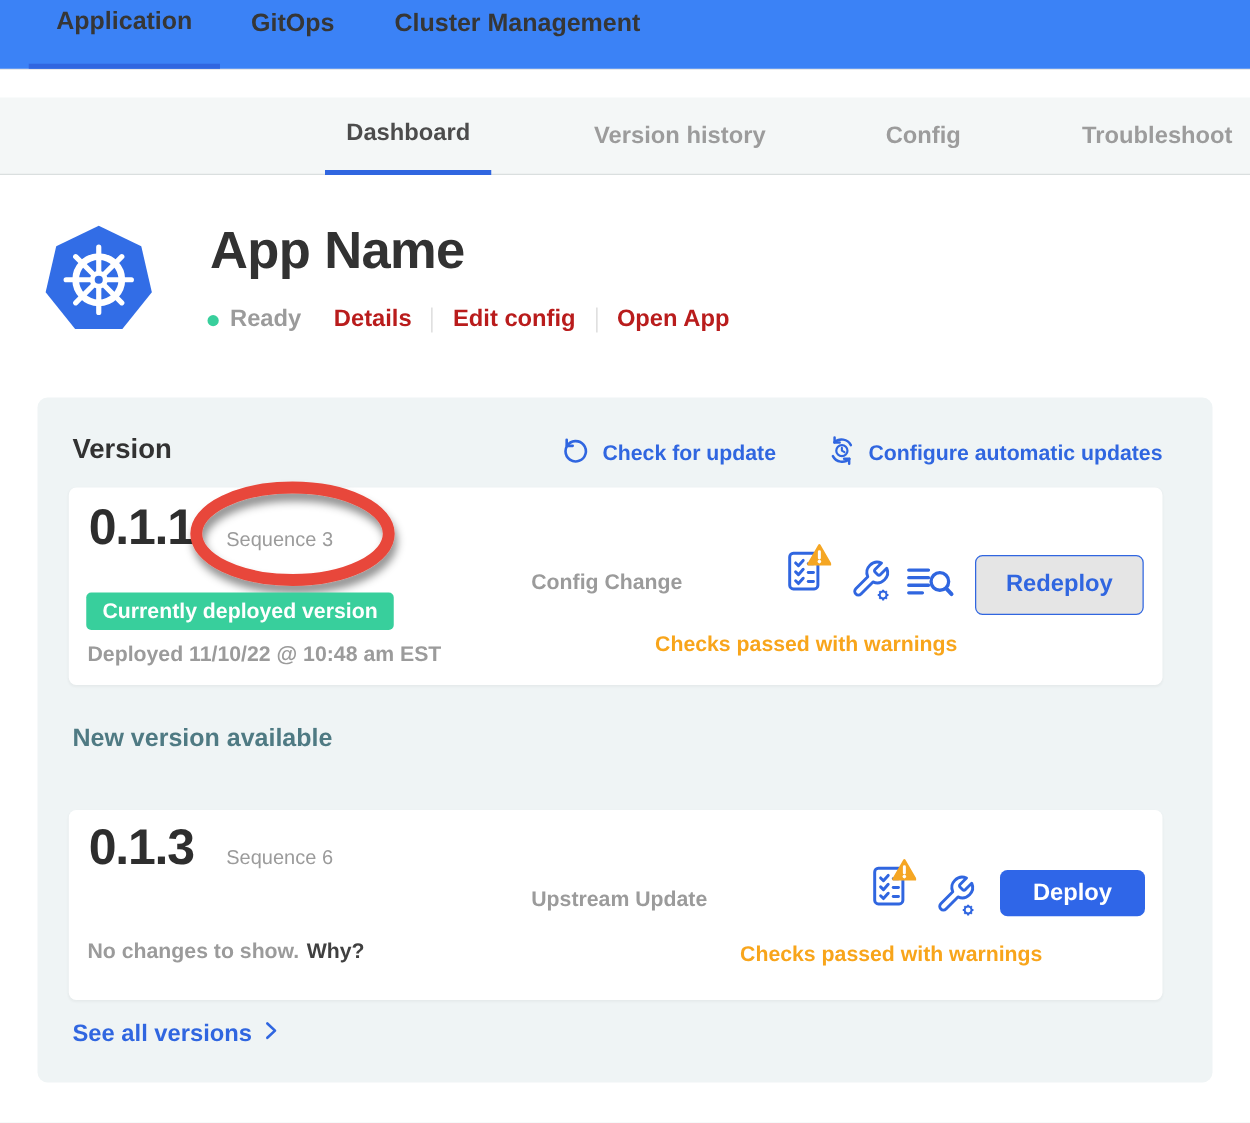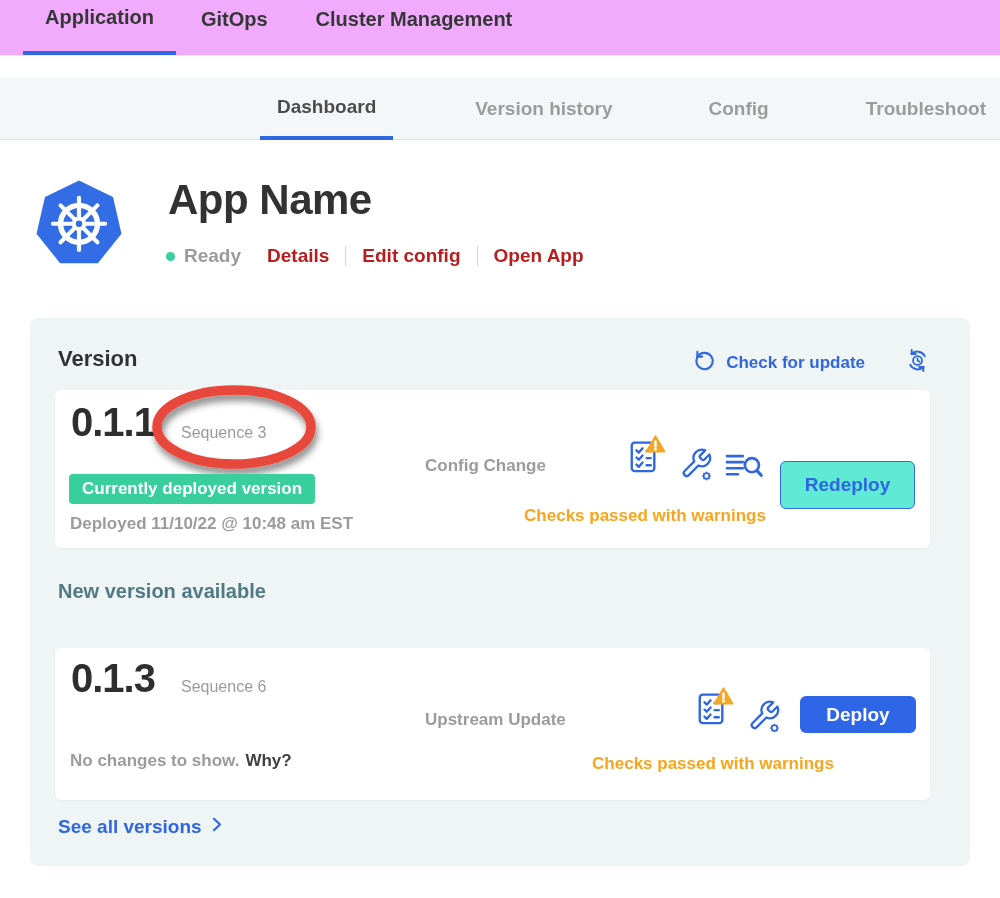--- a/index.html
+++ b/index.html
@@ -5,21 +5,21 @@
   * { margin:0; padding:0; box-sizing:border-box; }
   html,body { width:1000px; height:898px; }
   body {
     position:relative;
     font-family:"Liberation Sans", sans-serif;
     background:#ffffff;
     overflow:hidden;
     color:#323232;
   }
   
-  .topnav{position:absolute;top:0;left:0;width:1000px;height:56px;background:#f0abfc;
+  .topnav{position:absolute;top:0;left:0;width:1000px;height:56px;background:#3b82f6;
     border-bottom:1px solid #e9e9e9;display:flex;align-items:flex-end;padding-left:23px;}
   .toptab{display:flex;align-items:center;height:72px;font-size:20px;font-weight:700;
     color:#363636;cursor:pointer;white-space:nowrap;}
   .toptab.active{padding:0 22px;border-bottom:4px solid #3066e0;}
   .toptab.t-gitops{margin-left:25px;}
   .toptab.t-cluster{margin-left:48px;}
   
   .subnav{position:absolute;top:78px;left:0;width:1000px;height:62px;background:#f4f7f7;
     border-bottom:1px solid #dadfdf;display:flex;padding-left:260px;}
   .subtab{display:flex;align-items:center;height:62px;font-size:19px;font-weight:600;
@@ -61,21 +61,21 @@
   .released{left:15px;top:68px;}
   .nochanges{left:15px;top:103px;font-weight:700;}
   .nochanges .why{color:#404040;cursor:pointer;margin-left:6px;}
   .source1{left:370px;top:66px;} .source2{left:370px;top:62px;}
   .warnings{position:absolute;font-size:17px;font-weight:700;color:#f8a51b;text-align:center;white-space:nowrap;}
   .w1{left:380px;top:116px;width:420px;} .w2{left:458px;top:106px;width:400px;}
   .icon{position:absolute;}
   .i-pre1{left:572px;top:44px;} .i-wrench1{left:622px;top:56px;} .i-files1{left:668px;top:60px;}
   .i-pre2{left:640px;top:38px;} .i-wrench2{left:690px;top:50px;}
   .btn{font-family:inherit;font-size:19px;font-weight:700;cursor:pointer;position:absolute;}
-  .btn-outline{left:725px;top:71px;width:135px;height:48px;background:#5eead4;
+  .btn-outline{left:725px;top:54px;width:135px;height:48px;background:#e5e5e5;
     border:1.5px solid #3066e0;border-radius:6px;color:#3066e0;}
   .btn-solid{left:745px;top:48px;width:116px;height:37px;background:#2f66e8;border:none;
     border-radius:6px;color:#fff;}
   .ring{position:absolute;left:86px;top:-16px;pointer-events:none;}
 </style>
 </head>
 <body>
 
 <div class="topnav">
   <div class="toptab active">Application</div>
@@ -133,20 +133,21 @@
             <g fill="none" stroke="#3066e0" stroke-width="1.9" stroke-linecap="round" stroke-linejoin="round">
           <path d="M18.9 7.8A8 8 0 0 0 6.2 5.7"></path>
               <path d="M6.4 1.9v3.9h3.9"></path>
           <path d="M5.1 16.2A8 8 0 0 0 17.8 18.3"></path>
               <path d="M17.6 22.1v-3.9h-3.9"></path>
           <circle cx="12" cy="12" r="4.3" stroke-width="1.7"></circle>
               <path d="M12 9.9V12l2 1.2" stroke-width="1.6"></path>
         </g>
           </svg>
       </span>
+      <span>Configure automatic updates</span>
     </span>
   </div>
 
   <div class="card card1">
     <div class="vernum">0.1.1</div>
     <div class="seq">Sequence 3</div>
 
     <div class="ring">
       <svg width="186" height="116" viewBox="0 0 186 116">
         <defs>

